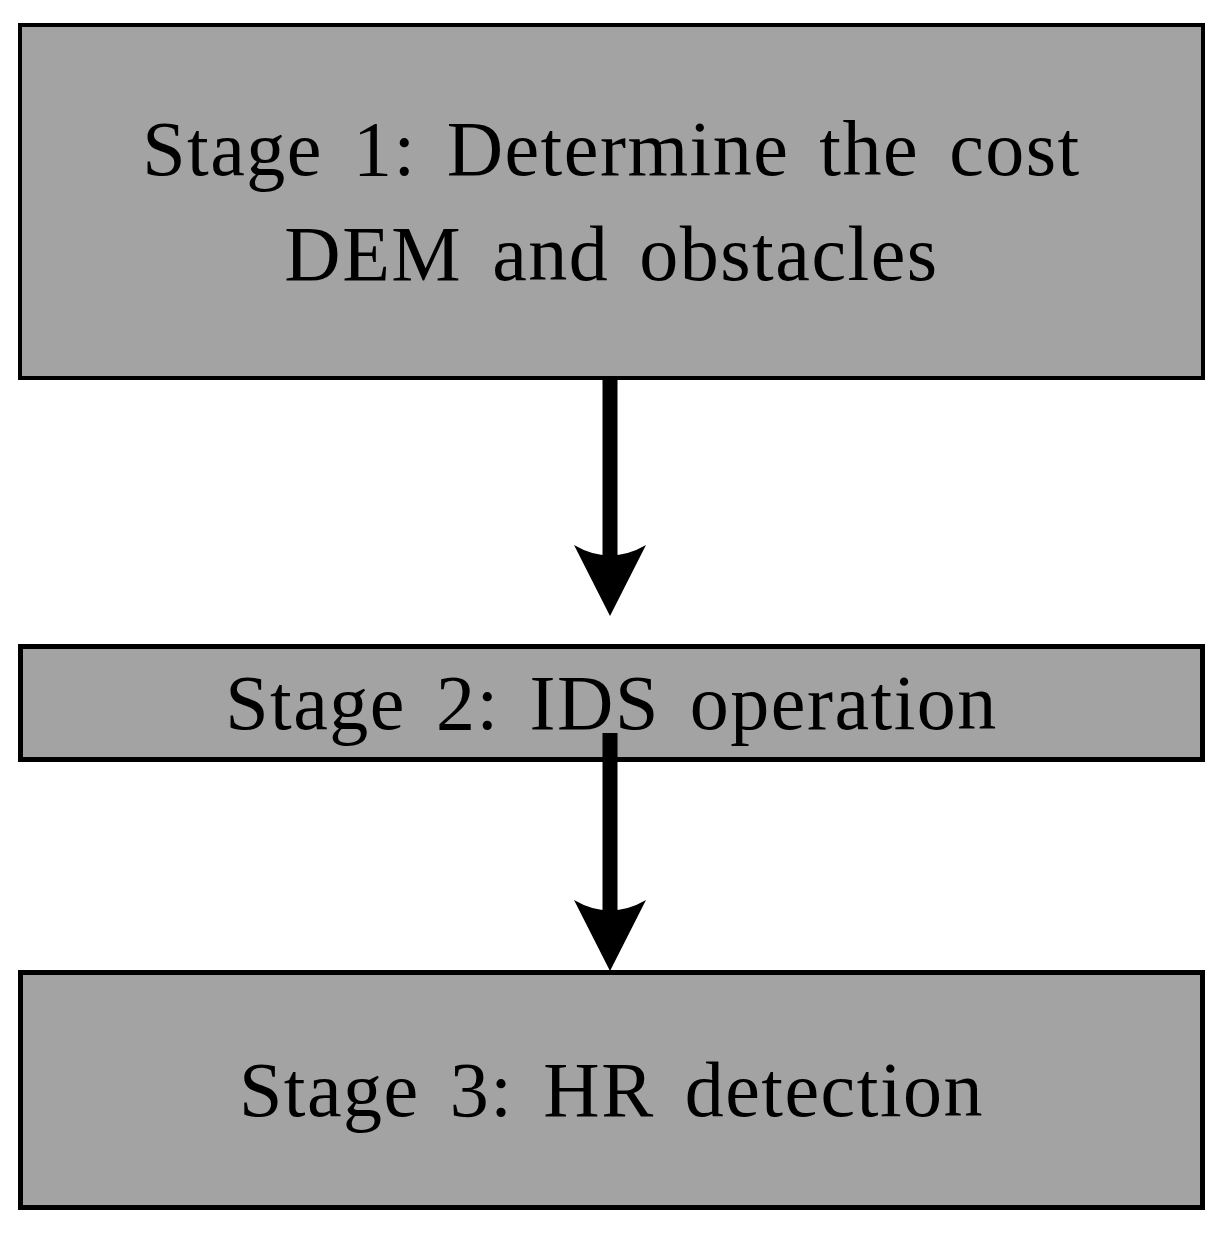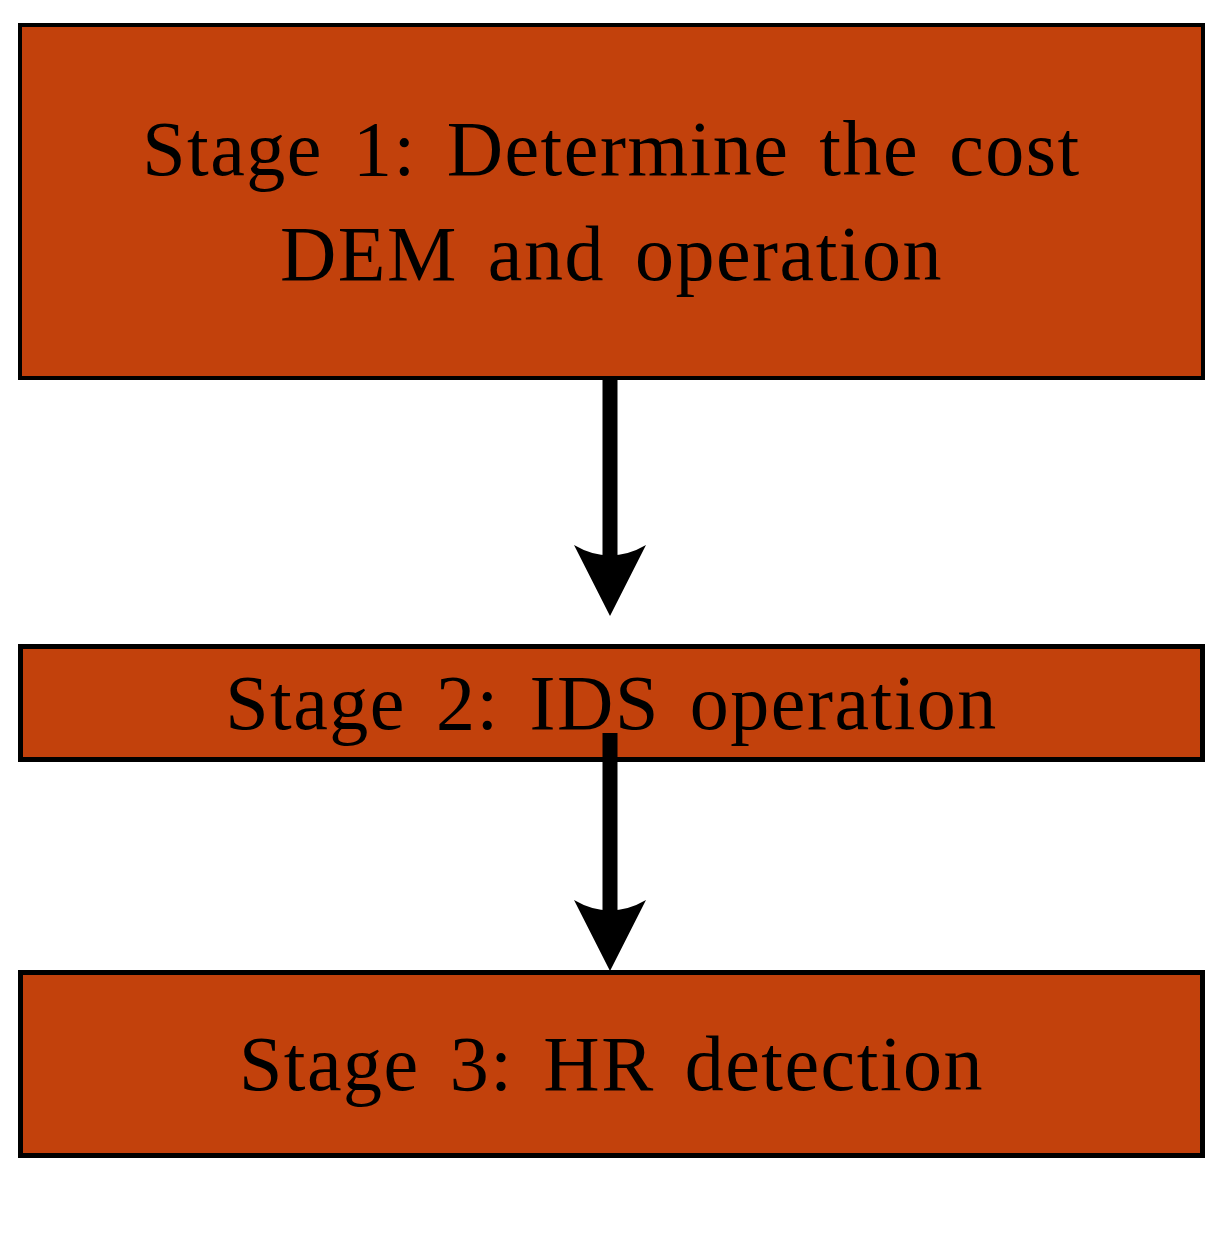--- a/index.html
+++ b/index.html
@@ -13,56 +13,56 @@
     position: relative;
     font-family: "Liberation Serif", serif;
     color: #000000;
     overflow: hidden;
   }
   .stage-box {
     position: absolute;
     left: 18px;
     width: 1187px;
     box-sizing: border-box;
-    background: #c2410c;
+    background: #a3a3a3;
     border: 4px solid #000000;
     display: flex;
     flex-direction: column;
     align-items: center;
     justify-content: center;
     text-align: center;
     font-size: 78px;
     line-height: 1.34;
     letter-spacing: 1.5px;
     word-spacing: 9px;
   }
   .stage-box .line {
     display: block;
     white-space: nowrap;
   }
   .box-stage1 { top: 23px;  height: 357px; }
   .box-stage2 { top: 615px; height: 118px; border-width: 5px; margin-top: 29px; }
-  .box-stage3 { top: 970px; height: 188px; border-width: 5px; }
+  .box-stage3 { top: 970px; height: 240px; border-width: 5px; }
   .flow-arrow {
     position: absolute;
     left: 572px;
     display: block;
   }
   .arrow-1 { top: 378px; }
   .arrow-2 { top: 733px; }
   .flow-arrow rect, .flow-arrow path { fill: #000000; }
 </style>
 </head>
 <body>
 
 <div>
 
   <div class="stage-box box-stage1">
     <span class="line">Stage 1: Determine the cost</span>
-    <span class="line">DEM and operation</span>
+    <span class="line">DEM and obstacles</span>
   </div>
 
   <svg class="flow-arrow arrow-1" width="76" height="238" viewBox="0 0 76 238" xmlns="http://www.w3.org/2000/svg" aria-hidden="true">
     <rect x="30.5" y="0" width="15" height="182"></rect>
     <path d="M 2 167 Q 38 188 74 167 L 38 238 Z"></path>
   </svg>
 
   <div class="stage-box box-stage2">
     <span class="line">Stage 2: IDS operation</span>
   </div>

